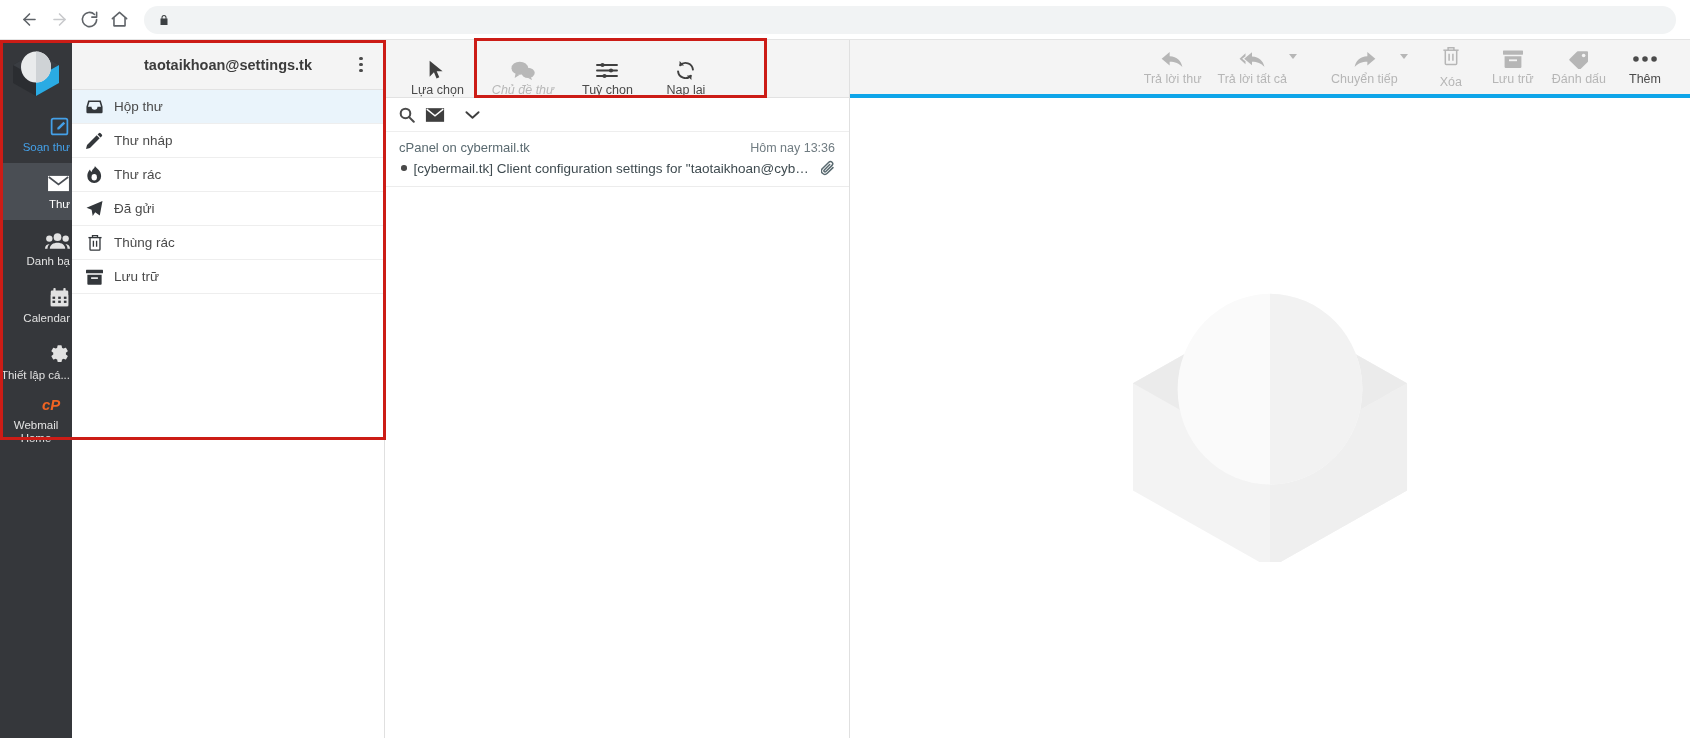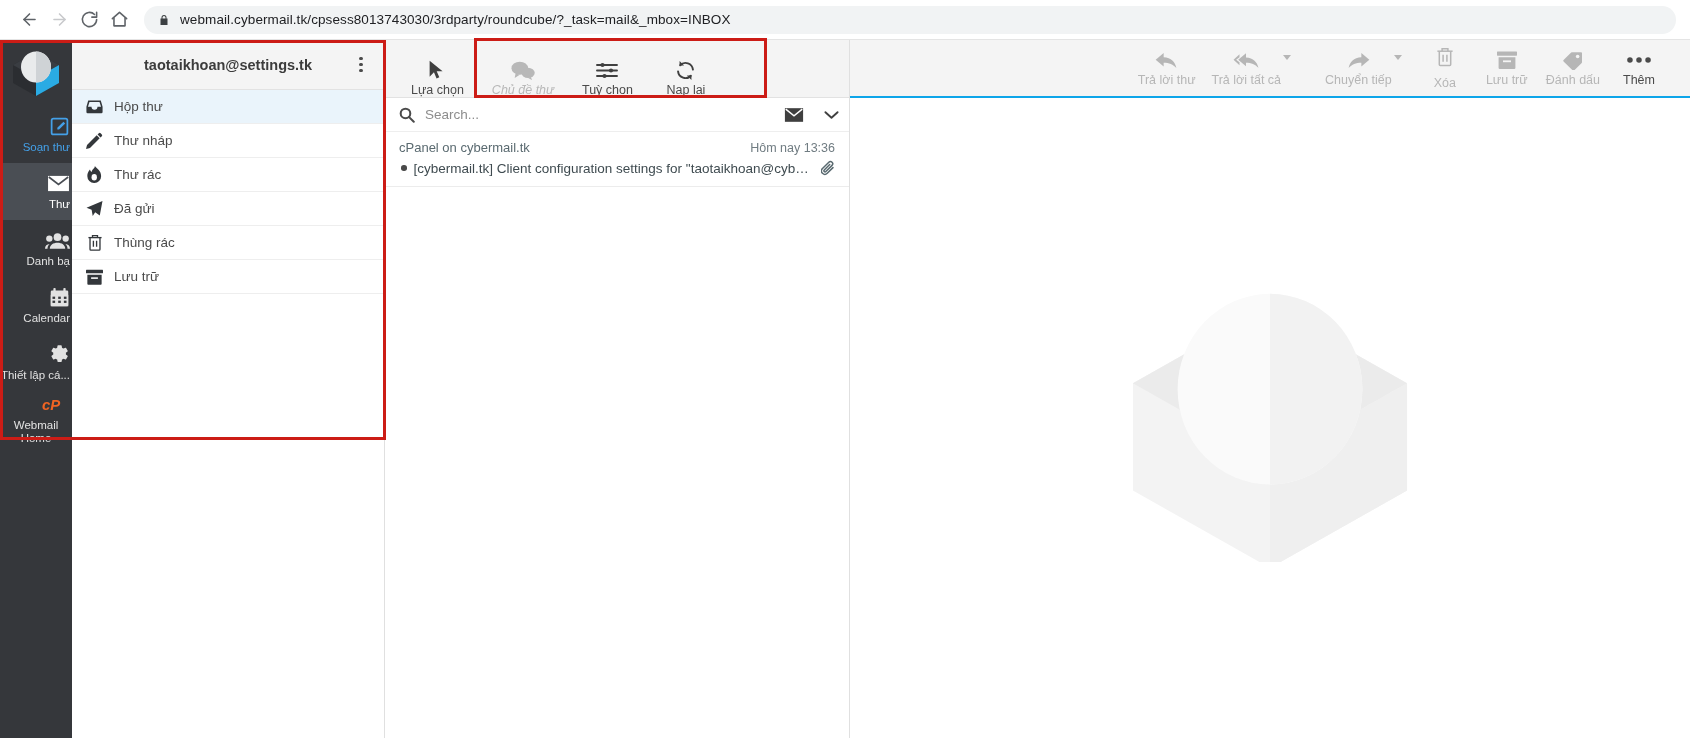--- a/index.html
+++ b/index.html
@@ -156,23 +156,23 @@
   }
   .msg-attach { color: #5a6a70; display: flex; flex: none; }
 
   
   #viewer {
     flex: 1; background: #fff; position: relative;
     display: flex; flex-direction: column;
   }
   #viewer-toolbar {
     height: 58px; background: #f4f4f4;
-    border-bottom: 2px solid #0ea5e9;
+    border-bottom: 4px solid #0ea5e9;
     display: flex; align-items: center; justify-content: flex-end;
-    padding-right: 20px;
+    padding-right: 14px;
   }
   .vt-btn {
     display: flex; flex-direction: column; align-items: center; justify-content: center;
     gap: 2px; color: #b6b6b6; padding: 0 8px; min-width: 62px;
     position: relative;
   }
   .vt-btn .vt-icon { height: 22px; display: flex; align-items: center; justify-content: center; }
   .vt-btn .vt-label { font-size: 12.5px; white-space: nowrap; }
   .vt-btn.active { color: #4b4b4b; }
   .caret {
@@ -221,21 +221,20 @@
         <path d="M3 11l9-8 9 8"></path>
         <path d="M5 10v10h14V10"></path>
       </svg>
   </div>
   <div id="omnibox">
     <span id="lock-icon">
       <svg width="12" height="12" viewBox="0 0 24 24" fill="#3c4043">
           <path d="M17 9V7A5 5 0 0 0 7 7v2H5v13h14V9zM9 7a3 3 0 0 1 6 0v2H9z"></path>
         </svg>
     </span>
-    <span id="omnibox-url">webmail.cybermail.tk/cpsess8013743030/3rdparty/roundcube/?_task=mail&amp;_mbox=INBOX</span>
   </div>
 </div>
 
 <div id="app">
 
   <div id="taskmenu">
     <div id="app-logo">
       <svg width="54" height="46" viewBox="0 0 54 46">
         <polygon points="27,2 50,15 50,33 27,46 4,33 4,15" fill="#2b2d31"></polygon>
         <polygon points="27,2 50,15 27,28 4,15" fill="#3a3d42"></polygon>
@@ -440,21 +439,20 @@
       <div class="annot" id="annot-center"></div>
     </div>
 
     <div id="search-bar">
       <span id="search-icon">
         <svg width="16" height="16" viewBox="0 0 18 18" fill="none" stroke="#4b4b4b" stroke-width="2.3">
             <circle cx="7.3" cy="7.3" r="5.4"></circle>
             <path d="M11.4 11.4L16.6 16.6" stroke-linecap="round"></path>
           </svg>
       </span>
-      <input id="search-input" type="text" placeholder="Search..." style="">
       <span class="search-tool">
         <svg width="20" height="16" viewBox="0 0 22 17" fill="#3f3f3f">
             <path d="M1 1h20v15H1z"></path>
             <path d="M1.9 2.1L11 9.3l9.1-7.2" fill="none" stroke="#ffffff" stroke-width="1.6"></path>
           </svg>
       </span>
       <span class="search-tool" style="margin-left:10px;">
         <svg width="15" height="10" viewBox="0 0 16 10" fill="none" stroke="#3f3f3f" stroke-width="2" stroke-linecap="round" stroke-linejoin="round">
             <polyline points="1.5 2 8 8 14.5 2"></polyline>
           </svg>

